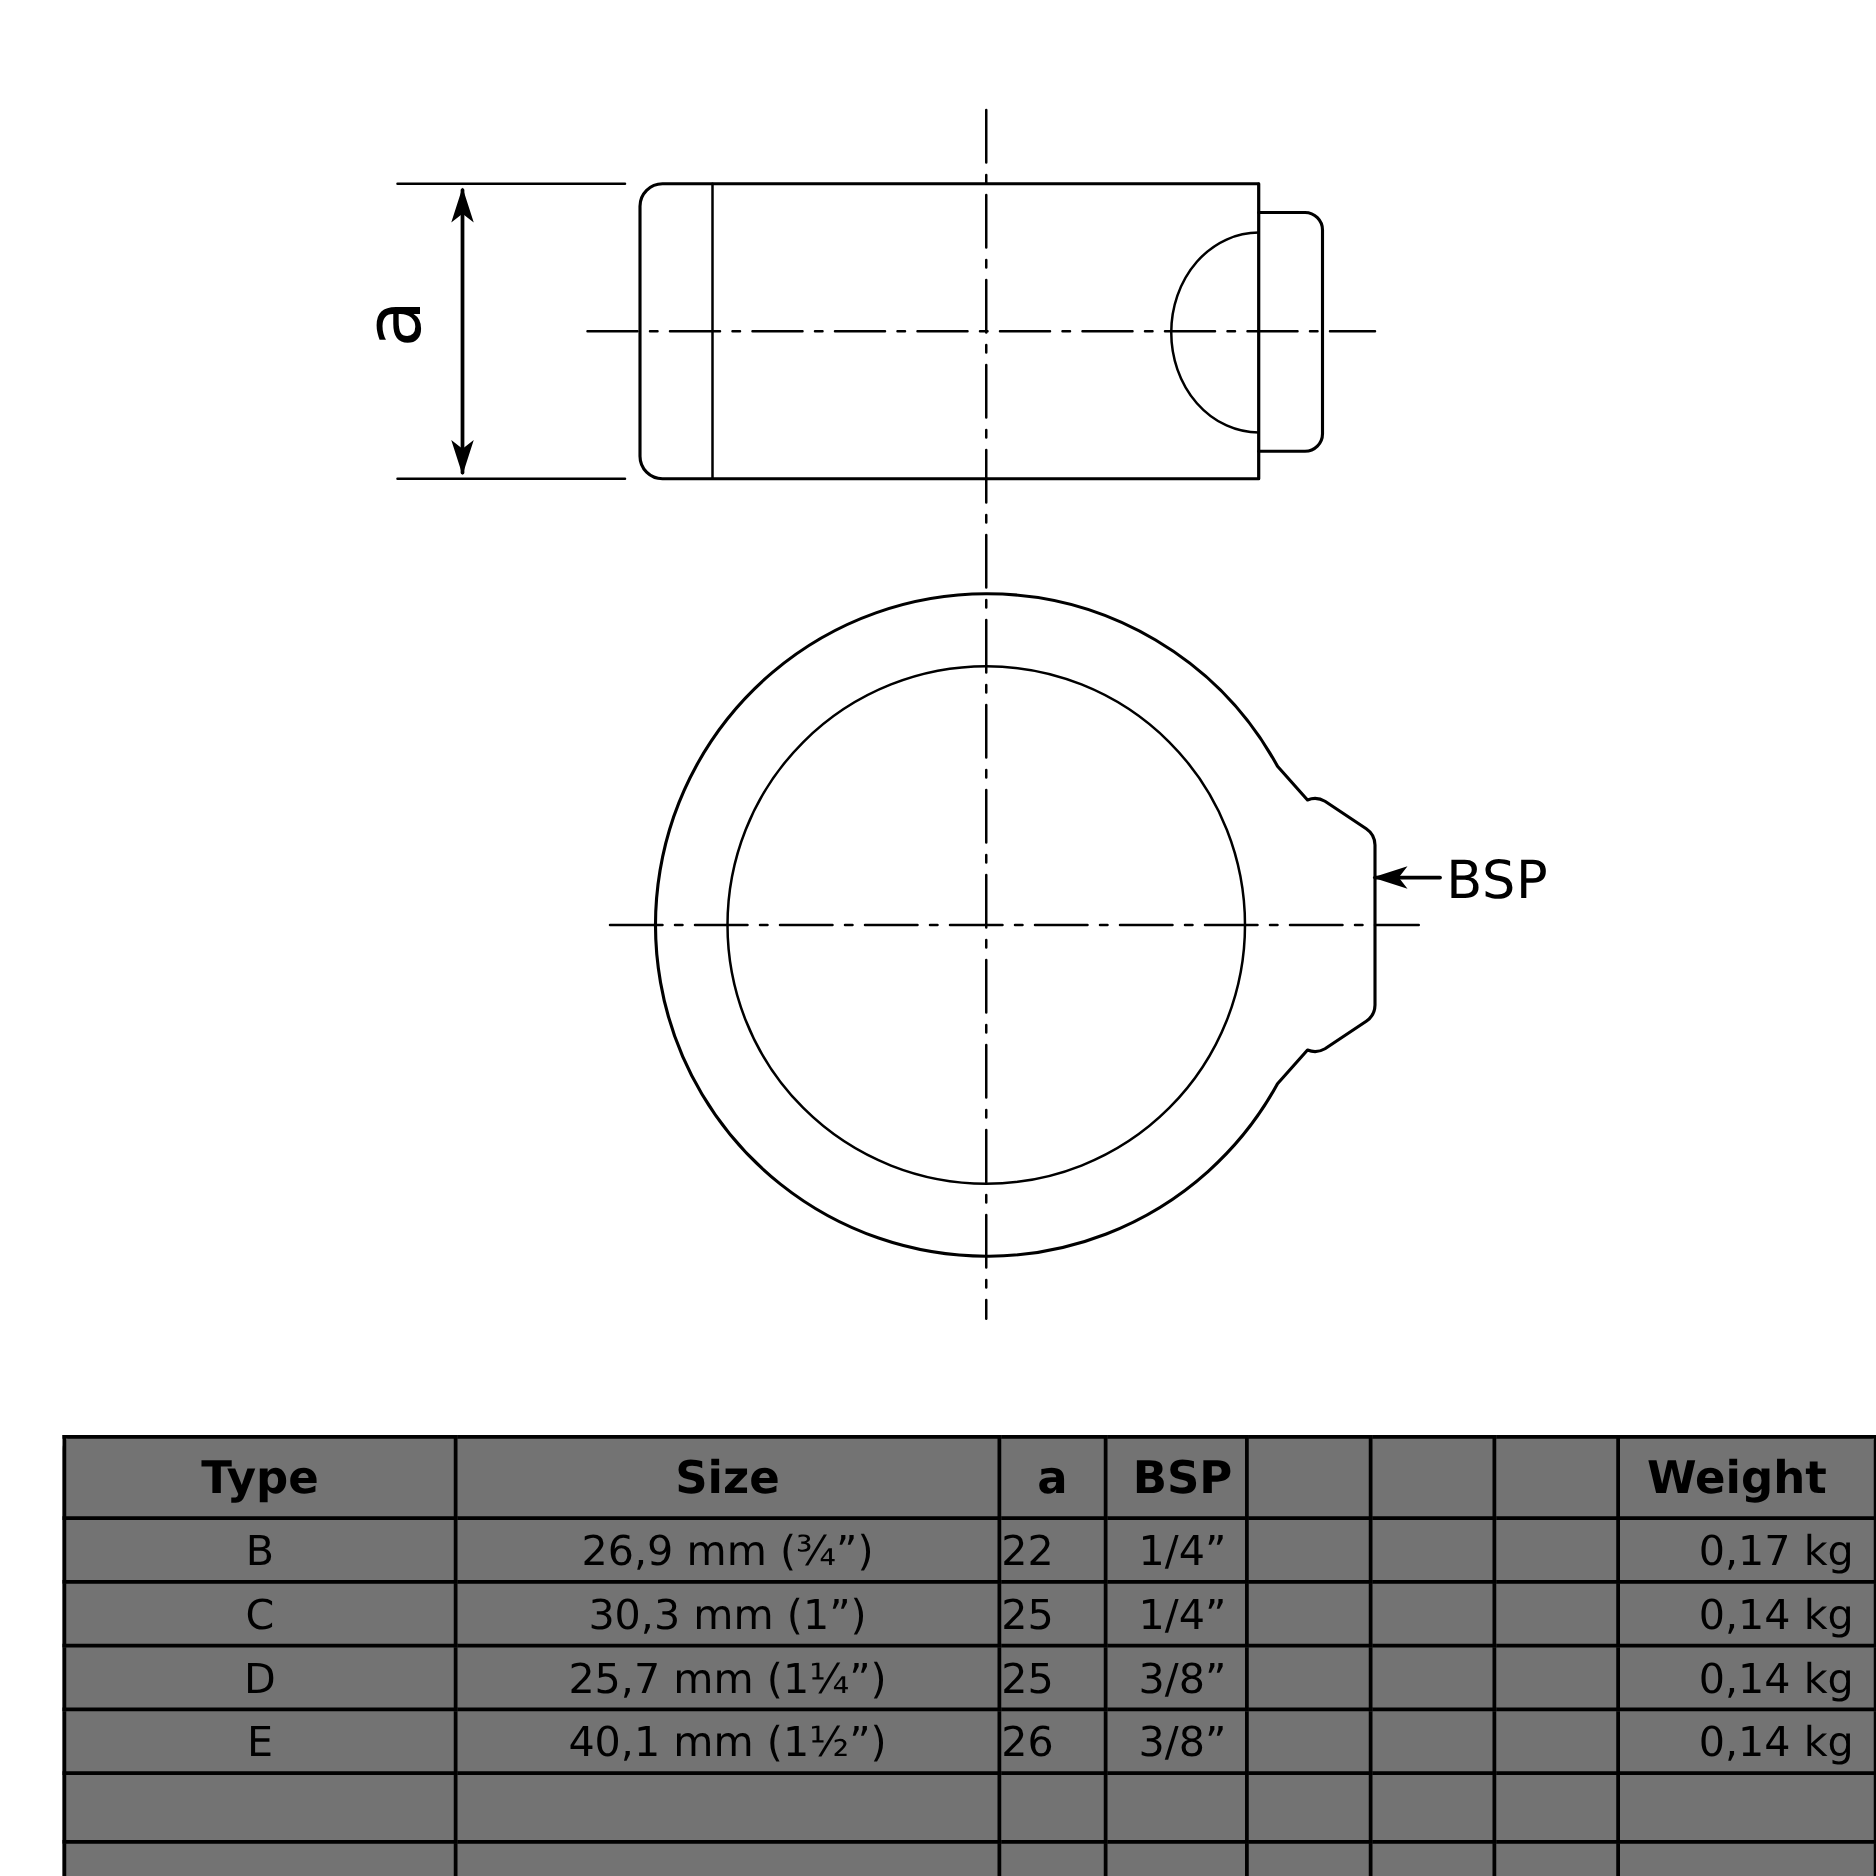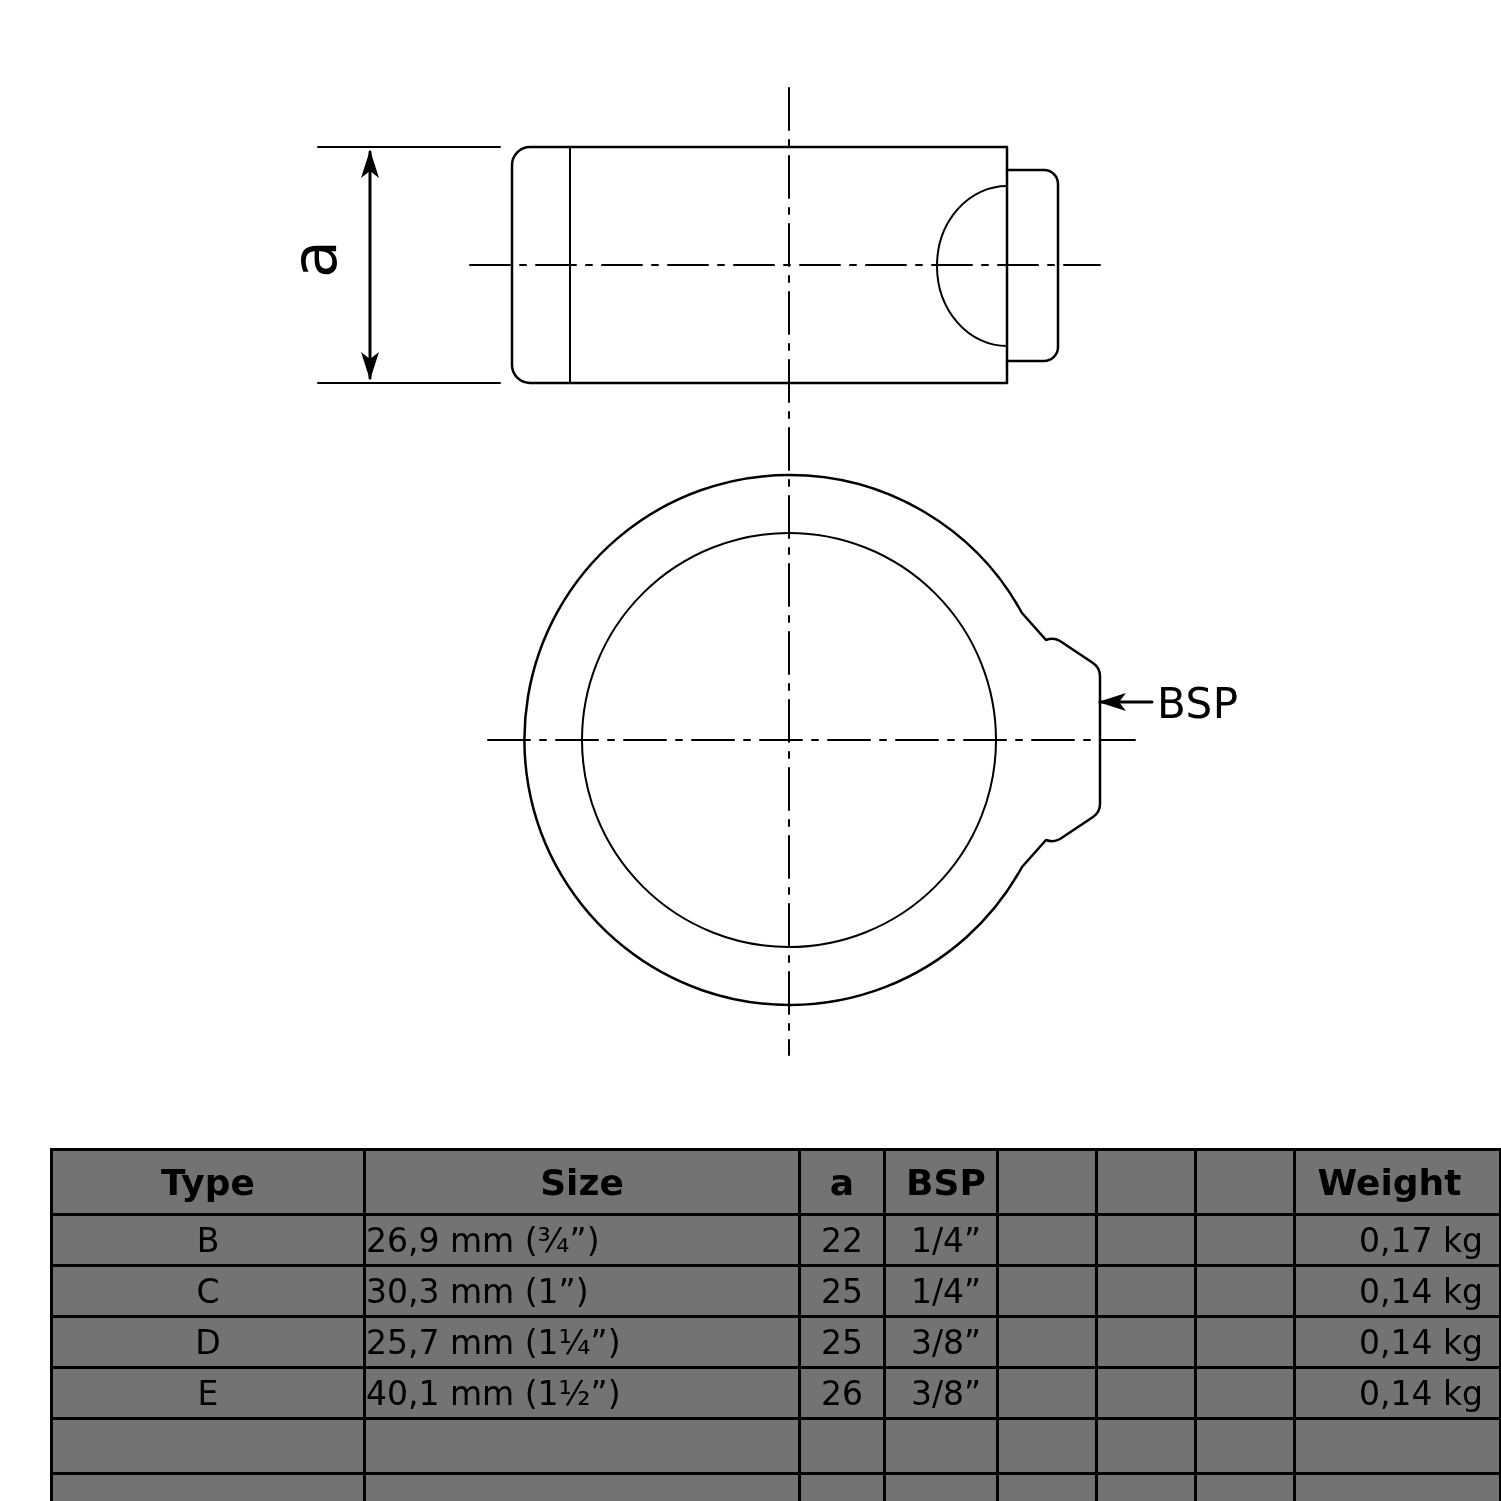--- a/index.html
+++ b/index.html
@@ -65,25 +65,25 @@
     height: 46px;
   }
   table.spec th {
     font-weight: bold;
     font-size: 36px;
     height: 62px;
     text-align: center;
   }
   .c-type   { width: 310px; text-align: center; }
   .c-size   { width: 432px; text-align: center; }
-  .c-a      { width: 82px;  text-align: center; }
+  .c-a      { width: 82px;  }
   .c-bsp    { width: 100px; text-align: center; padding-left: 10px !important; }
   .c-e1, .c-e2, .c-e3 { width: 96px; }
   .c-weight { width: 187px; text-align: right; padding-right: 16px !important; }
-  td.c-size { text-align: left; }
+  td.c-size { text-align: center; }
   td.c-type { text-align: center; }
   tr.filler td { height: 52px; }
   tr.data td { height: 48px; }
 </style>
 </head>
 <body>
 
 <div id="sheet">
 
   <svg class="drawing" viewBox="0 0 1501 1100">

